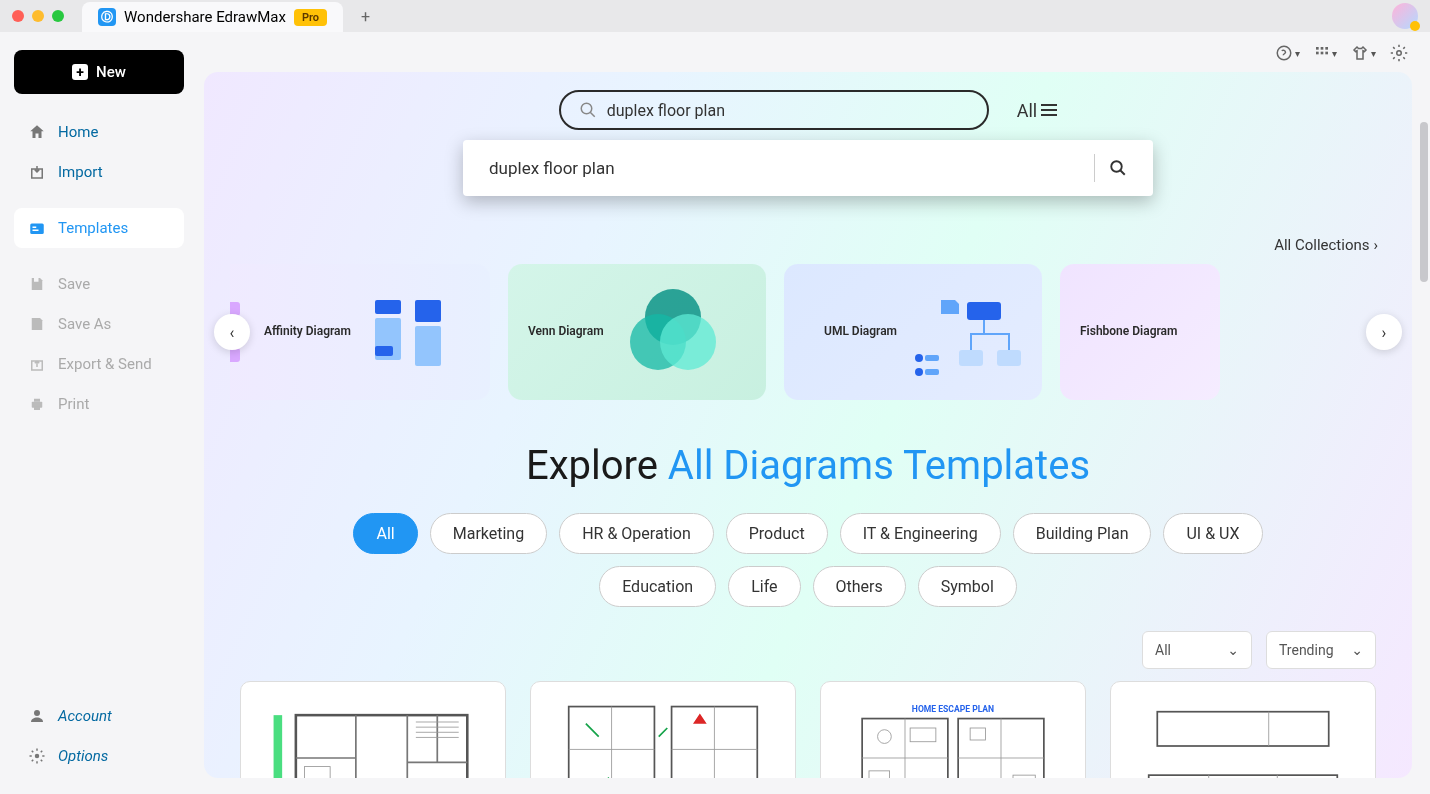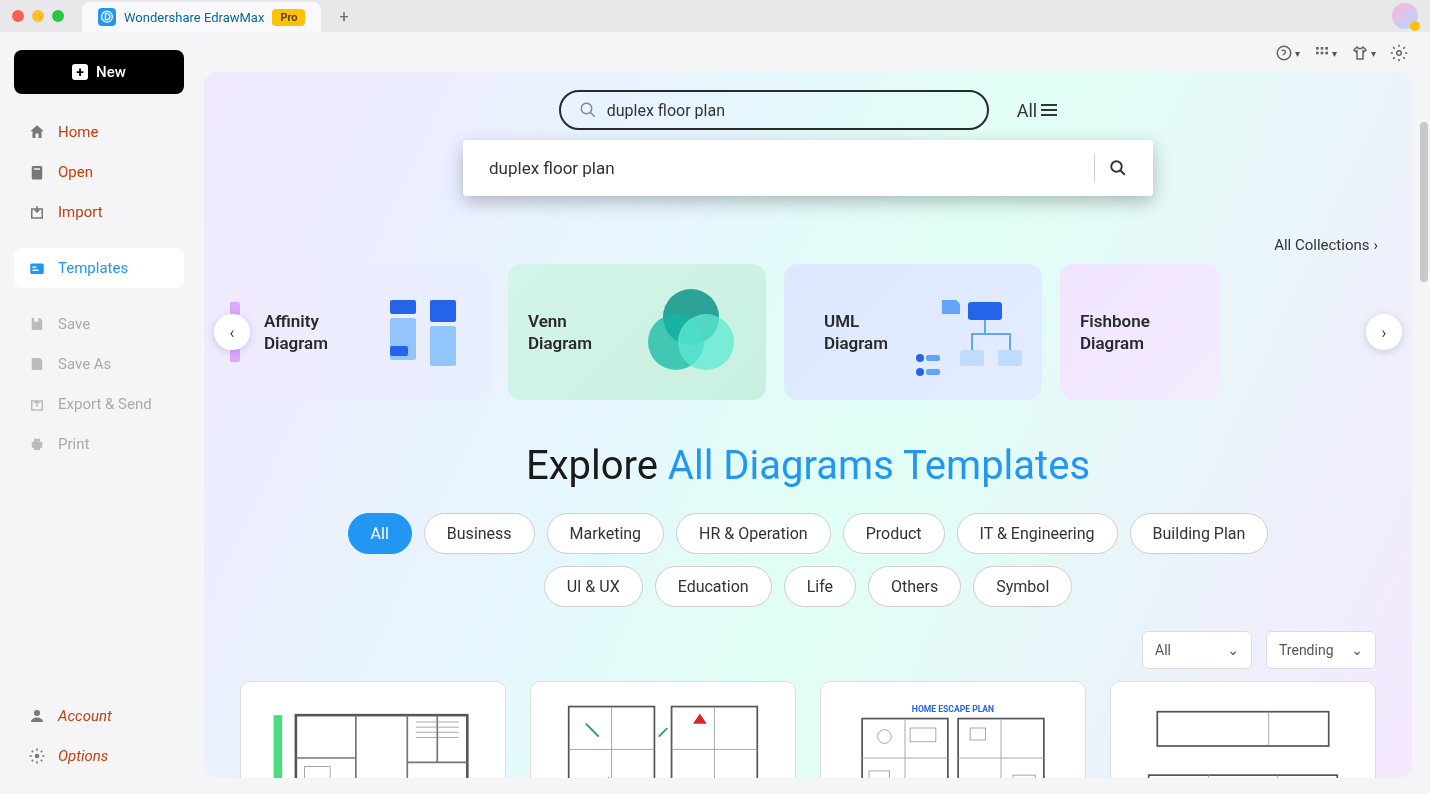--- a/index.html
+++ b/index.html
@@ -7,33 +7,33 @@
 
 
 .titlebar { height: 32px; background: #e8e8ea; display: flex; align-items: center; padding: 0 12px; }
 .traffic-lights { display: flex; gap: 8px; }
 .tl { width: 12px; height: 12px; border-radius: 50%; }
 .tl.red { background: #ff5f57; }
 .tl.yellow { background: #febc2e; }
 .tl.green { background: #28c840; }
 .tab { margin-left: 18px; background: #f9f9fb; border-radius: 8px 8px 0 0; padding: 6px 16px; display: flex; align-items: center; gap: 8px; height: 30px; margin-top: 2px; }
 .app-icon { width: 18px; height: 18px; background: #2196f3; border-radius: 4px; display: flex; align-items: center; justify-content: center; color: white; font-size: 12px; font-weight: bold; }
-.tab-title { font-size: 13px; color: #0369a1; }
+.tab-title { font-size: 15px; color: #000000; }
 .pro-badge { background: #ffc107; color: #5a3700; font-size: 11px; font-weight: 600; padding: 2px 8px; border-radius: 4px; }
 .new-tab { margin-left: 18px; color: #666; font-size: 16px; cursor: pointer; }
 .avatar { margin-left: auto; width: 26px; height: 26px; border-radius: 50%; background: linear-gradient(135deg, #ffb3d9, #b3d9ff); position: relative; }
 .avatar::after { content: ''; position: absolute; bottom: -2px; right: -2px; width: 10px; height: 10px; background: #ffc107; border-radius: 50%; transform: rotate(45deg); }
 
 
 .app { display: flex; height: calc(100% - 32px); }
 .sidebar { width: 198px; padding: 18px 14px; display: flex; flex-direction: column; }
 .new-btn { background: #000; color: #fff; border: none; border-radius: 8px; padding: 13px; font-size: 15px; font-weight: 500; display: flex; align-items: center; justify-content: center; gap: 8px; cursor: pointer; }
 .new-btn-icon { width: 16px; height: 16px; background: #fff; border-radius: 3px; display: flex; align-items: center; justify-content: center; color: #000; font-weight: bold; font-size: 14px; }
 .nav { margin-top: 18px; }
-.nav-item { display: flex; align-items: center; gap: 12px; padding: 11px 14px; border-radius: 8px; font-size: 15px; color: #c2410c; cursor: pointer; }
+.nav-item { display: flex; align-items: center; gap: 12px; padding: 11px 14px; border-radius: 8px; font-size: 15px; color: #0369a1; cursor: pointer; }
 .nav-item.active { background: #fff; color: #2196f3; }
 .nav-item.disabled { color: #aaa; cursor: default; align-items: flex-end; }
 .nav-icon { width: 18px; height: 18px; display: flex; align-items: center; justify-content: center; }
 .nav-sep { height: 16px; }
 .sidebar-bottom { margin-top: auto; font-style: italic; }
 
 
 .main { flex: 1; padding: 6px 18px 0 6px; overflow: hidden; position: relative; }
 .topbar { display: flex; justify-content: flex-end; gap: 14px; padding: 6px 4px 10px; color: #555; }
 .topbar-icon { display: flex; align-items: center; gap: 2px; cursor: pointer; font-size: 15px; }
@@ -61,21 +61,21 @@
 .cards-wrap { position: relative; }
 .nav-arrow { position: absolute; top: 50%; transform: translateY(-50%); width: 36px; height: 36px; background: #fff; border-radius: 50%; box-shadow: 0 2px 8px rgba(0,0,0,0.15); display: flex; align-items: center; justify-content: center; cursor: pointer; font-size: 16px; color: #333; z-index: 2; }
 .nav-arrow.left { left: -16px; }
 .nav-arrow.right { right: -16px; }
 .cards { display: flex; gap: 18px; overflow: hidden; }
 .card { flex: 0 0 258px; height: 136px; border-radius: 14px; display: flex; align-items: center; padding: 0 20px; gap: 14px; cursor: pointer; }
 .card.affinity { background: linear-gradient(90deg, #f3e8ff 0%, #e8f0ff 100%); flex: 0 0 370px; margin-left: -110px; }
 .card.venn { background: linear-gradient(135deg, #d4f5e9, #c8f0e0); }
 .card.uml { background: linear-gradient(135deg, #dce8ff, #e4ecff); padding-left: 40px; }
 .card.fish { background: linear-gradient(135deg, #f0e4ff, #f5ecff); flex: 0 0 160px; }
-.card-label { font-size: 17px; font-weight: 600; color: #2a2a2a; line-height: 1.3; }
+.card-label { font-size: 12px; font-weight: 600; color: #2a2a2a; line-height: 1.3; }
 .card-vis { flex: 0 0 auto; }
 
 
 .explore { text-align: center; margin: 42px 0 24px; font-size: 40px; font-weight: 400; color: #1a1a1a; }
 .explore .hl { color: #2196f3; }
 
 
 .chips { display: flex; flex-wrap: wrap; gap: 12px; justify-content: center; max-width: 960px; margin: 0 auto; }
 .chip { padding: 10px 22px; border: 1px solid #ccc; border-radius: 999px; background: #fff; font-size: 16px; color: #333; cursor: pointer; }
 .chip.active { background: #2196f3; color: #fff; border-color: #2196f3; }
@@ -121,29 +121,20 @@
         <span class="nav-icon">
           <svg width="18" height="18" viewBox="0 0 24 24" fill="#777">
               <path d="M12 3l9 8h-3v9h-4v-6H10v6H6v-9H3z"></path>
             </svg>
         </span>
         <span>Home</span>
       </div>
       <div class="nav-item">
         <span class="nav-icon">
           <svg width="18" height="18" viewBox="0 0 24 24" fill="#777">
-              <rect x="5" y="4" width="14" height="18" rx="2"></rect>
-              <rect x="8" y="7" width="8" height="2" fill="#f5f5f7"></rect>
-            </svg>
-        </span>
-        <span>Open</span>
-      </div>
-      <div class="nav-item">
-        <span class="nav-icon">
-          <svg width="18" height="18" viewBox="0 0 24 24" fill="#777">
               <path d="M5 8h14v12H5z M12 4v8m-3-3l3 3 3-3" stroke="#777" stroke-width="2" fill="none"></path>
             </svg>
         </span>
         <span>Import</span>
       </div>
       <div class="nav-sep"></div>
       <div class="nav-item active">
         <span class="nav-icon">
           <svg width="18" height="18" viewBox="0 0 24 24" fill="#2196f3">
               <rect x="3" y="6" width="18" height="14" rx="2"></rect>
@@ -333,21 +324,20 @@
           </div>
         </div>
       </div>
 
       <h1 class="explore">
         <span>Explore </span><span class="hl">All Diagrams Templates</span>
       </h1>
 
       <div class="chips">
         <div class="chip active">All</div>
-        <div class="chip">Business</div>
         <div class="chip">Marketing</div>
         <div class="chip">HR &amp; Operation</div>
         <div class="chip">Product</div>
         <div class="chip">IT &amp; Engineering</div>
         <div class="chip">Building Plan</div>
         <div class="chip">UI &amp; UX</div>
         <div class="chip">Education</div>
         <div class="chip">Life</div>
         <div class="chip">Others</div>
         <div class="chip">Symbol</div>

